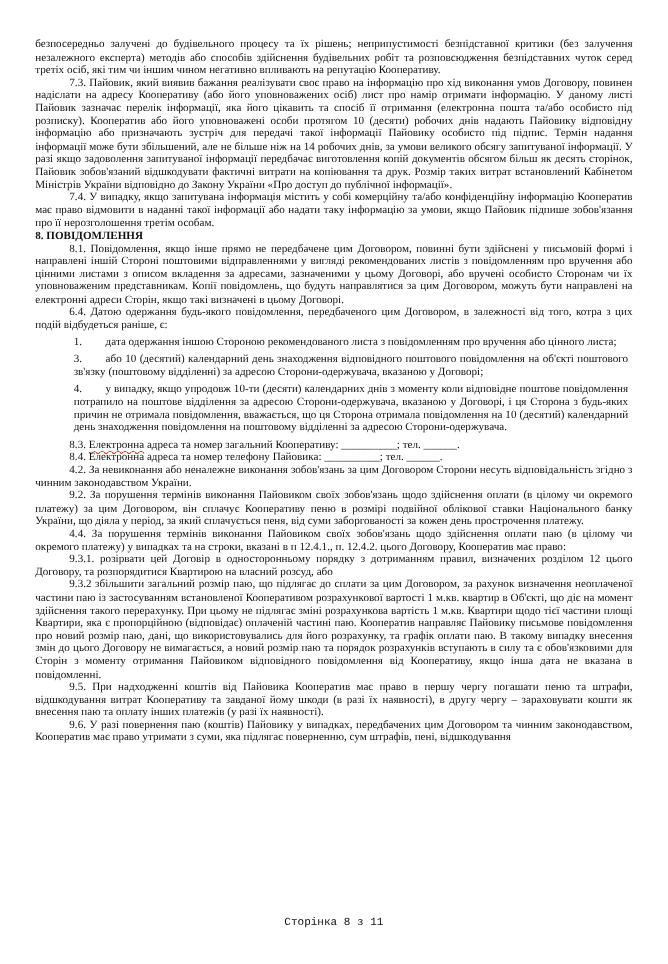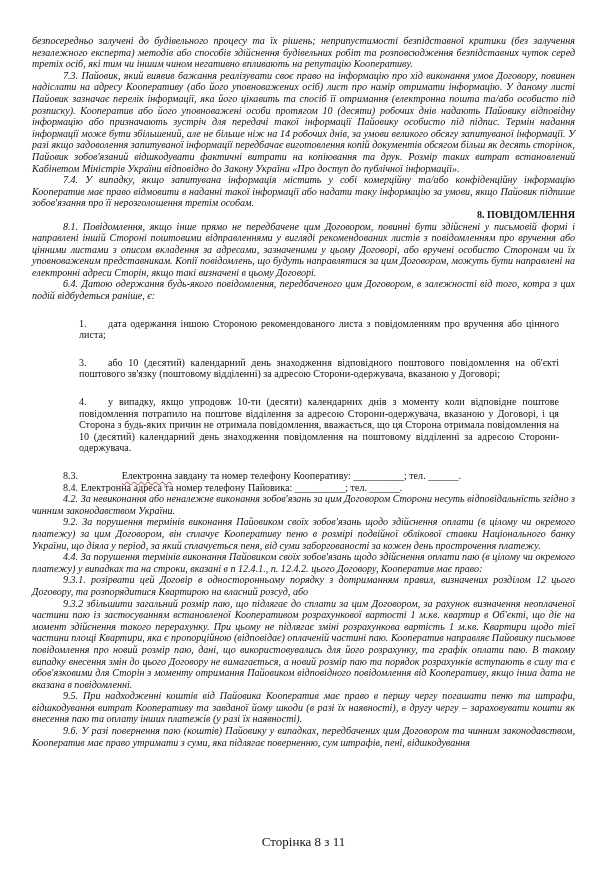--- a/index.html
+++ b/index.html
@@ -2,49 +2,49 @@
 <html><head>
   <meta charset="utf-8">
   <style>
     html, body { margin: 0; padding: 0; background: #ffffff; }
     body { width: 607px; height: 876px; position: relative; overflow: hidden; }
     .page {
       position: absolute; left: 32px; top: 35px; width: 543px;
       font-family: "Liberation Serif", serif; font-size: 10.1px; line-height: 11.6px;
       color: #111111; text-align: justify;
     }
-    .p { margin: 0; text-indent: 31px; font-style: italic; }
+    .p { margin: 0; text-indent: 31px; }
     .p.noindent { text-indent: 0; }
-    .heading { margin: 0; text-align: right; font-weight: bold; text-indent: 0; }
-    .li { margin: 16px; padding-left: 31px; text-indent: 0; }
+    .heading { margin: 0; text-align: left; font-weight: bold; text-indent: 0; }
+    .li { margin: 4px; padding-left: 31px; text-indent: 0; }
     .li .num { display: inline-block; width: 29px; }
     .contact { margin: 0; padding-left: 31px; text-indent: 0; text-align: left; }
-    .squiggle { text-decoration: underline wavy #d23b3b; text-decoration-thickness: 1px; text-underline-offset: 2px; margin-left: 41px; }
+    .squiggle { text-decoration: underline wavy #d23b3b; text-decoration-thickness: 1px; text-underline-offset: 2px; }
     .footer {
       position: absolute; left: 0; width: 607px; top: 834px; text-align: center;
-      font-family: Liberation Serif, serif; font-size: 13px; color: #111111;
+      font-family: Liberation Mono, monospace; font-size: 10px; color: #111111;
     }
   </style>
 </head>
 <body>
 
 <div class="page">
   <p class="p noindent">безпосередньо залучені до будівельного процесу та їх рішень; неприпустимості безпідставної критики (без залучення незалежного експерта) методів або способів здійснення будівельних робіт та розповсюдження безпідставних чуток серед третіх осіб, які тим чи іншим чином негативно впливають на репутацію Кооперативу.</p>
   <p class="p">7.3. Пайовик, який виявив бажання реалізувати своє право на інформацію про хід виконання умов Договору, повинен надіслати на адресу Кооперативу (або його уповноважених осіб) лист про намір отримати інформацію. У даному листі Пайовик зазначає перелік інформації, яка його цікавить та спосіб її отримання (електронна пошта та/або особисто під розписку). Кооператив або його уповноважені особи протягом 10 (десяти) робочих днів надають Пайовику відповідну інформацію або призначають зустріч для передачі такої інформації Пайовику особисто під підпис. Термін надання інформації може бути збільшений, але не більше ніж на 14 робочих днів, за умови великого обсягу запитуваної інформації. У разі якщо задоволення запитуваної інформації передбачає виготовлення копій документів обсягом більш як десять сторінок, Пайовик зобов'язаний відшкодувати фактичні витрати на копіювання та друк. Розмір таких витрат встановлений Кабінетом Міністрів України відповідно до Закону України «Про доступ до публічної інформації».</p>
   <p class="p">7.4. У випадку, якщо запитувана інформація містить у собі комерційну та/або конфіденційну інформацію Кооператив має право відмовити в наданні такої інформації або надати таку інформацію за умови, якщо Пайовик підпише зобов'язання про її нерозголошення третім особам.</p>
 
   <p class="heading">8. ПОВІДОМЛЕННЯ</p>
   <p class="p">8.1. Повідомлення, якщо інше прямо не передбачене цим Договором, повинні бути здійснені у письмовій формі і направлені іншій Стороні поштовими відправленнями у вигляді рекомендованих листів з повідомленням про вручення або цінними листами з описом вкладення за адресами, зазначеними у цьому Договорі, або вручені особисто Сторонам чи їх уповноваженим представникам. Копії повідомлень, що будуть направлятися за цим Договором, можуть бути направлені на електронні адреси Сторін, якщо такі визначені в цьому Договорі.</p>
   <p class="p">6.4. Датою одержання будь-якого повідомлення, передбаченого цим Договором, в залежності від того, котра з цих подій відбудеться раніше, є:</p>
 
   <p class="li"><span class="num">1.</span><span>дата одержання іншою Стороною рекомендованого листа з повідомленням про вручення або цінного листа;</span></p>
   <p class="li"><span class="num">3.</span><span>або 10 (десятий) календарний день знаходження відповідного поштового повідомлення на об'єкті поштового зв'язку (поштовому відділенні) за адресою Сторони-одержувача, вказаною у Договорі;</span></p>
   <p class="li"><span class="num">4.</span><span>у випадку, якщо упродовж 10-ти (десяти) календарних днів з моменту коли відповідне поштове повідомлення потрапило на поштове відділення за адресою Сторони-одержувача, вказаною у Договорі, і ця Сторона з будь-яких причин не отримала повідомлення, вважається, що ця Сторона отримала повідомлення на 10 (десятий) календарний день знаходження повідомлення на поштовому відділенні за адресою Сторони-одержувача.</span></p>
 
-  <p class="contact"><span>8.3.</span> <span class="squiggle">Електронна</span> <span>завдану та номер телефону Кооперативу: __________; тел. ______.</span></p>
+  <p class="contact"><span>8.3.</span> <span class="squiggle">Електронна</span> <span>адреса та номер загальний Кооперативу: __________; тел. ______.</span></p>
   <p class="contact">8.4. Електронна адреса та номер телефону Пайовика: __________; тел. ______.</p>
 
   <p class="p">4.2. За невиконання або неналежне виконання зобов'язань за цим Договором Сторони несуть відповідальність згідно з чинним законодавством України.</p>
   <p class="p">9.2. За порушення термінів виконання Пайовиком своїх зобов'язань щодо здійснення оплати (в цілому чи окремого платежу) за цим Договором, він сплачує Кооперативу пеню в розмірі подвійної облікової ставки Національного банку України, що діяла у період, за який сплачується пеня, від суми заборгованості за кожен день прострочення платежу.</p>
   <p class="p">4.4. За порушення термінів виконання Пайовиком своїх зобов'язань щодо здійснення оплати паю (в цілому чи окремого платежу) у випадках та на строки, вказані в п 12.4.1., п. 12.4.2. цього Договору, Кооператив має право:</p>
   <p class="p">9.3.1. розірвати цей Договір в односторонньому порядку з дотриманням правил, визначених розділом 12 цього Договору, та розпорядитися Квартирою на власний розсуд, або</p>
   <p class="p">9.3.2 збільшити загальний розмір паю, що підлягає до сплати за цим Договором, за рахунок визначення неоплаченої частини паю із застосуванням встановленої Кооперативом розрахункової вартості 1 м.кв. квартир в Об'єкті, що діє на момент здійснення такого перерахунку. При цьому не підлягає зміні розрахункова вартість 1 м.кв. Квартири щодо тієї частини площі Квартири, яка є пропорційною (відповідає) оплаченій частині паю. Кооператив направляє Пайовику письмове повідомлення про новий розмір паю, дані, що використовувались для його розрахунку, та графік оплати паю. В такому випадку внесення змін до цього Договору не вимагається, а новий розмір паю та порядок розрахунків вступають в силу та є обов'язковими для Сторін з моменту отримання Пайовиком відповідного повідомлення від Кооперативу, якщо інша дата не вказана в повідомленні.</p>
   <p class="p">9.5. При надходженні коштів від Пайовика Кооператив має право в першу чергу погашати пеню та штрафи, відшкодування витрат Кооперативу та завданої йому шкоди (в разі їх наявності), в другу чергу – зараховувати кошти як внесення паю та оплату інших платежів (у разі їх наявності).</p>
   <p class="p">9.6. У разі повернення паю (коштів) Пайовику у випадках, передбачених цим Договором та чинним законодавством, Кооператив має право утримати з суми, яка підлягає поверненню, сум штрафів, пені, відшкодування</p>
 </div>

